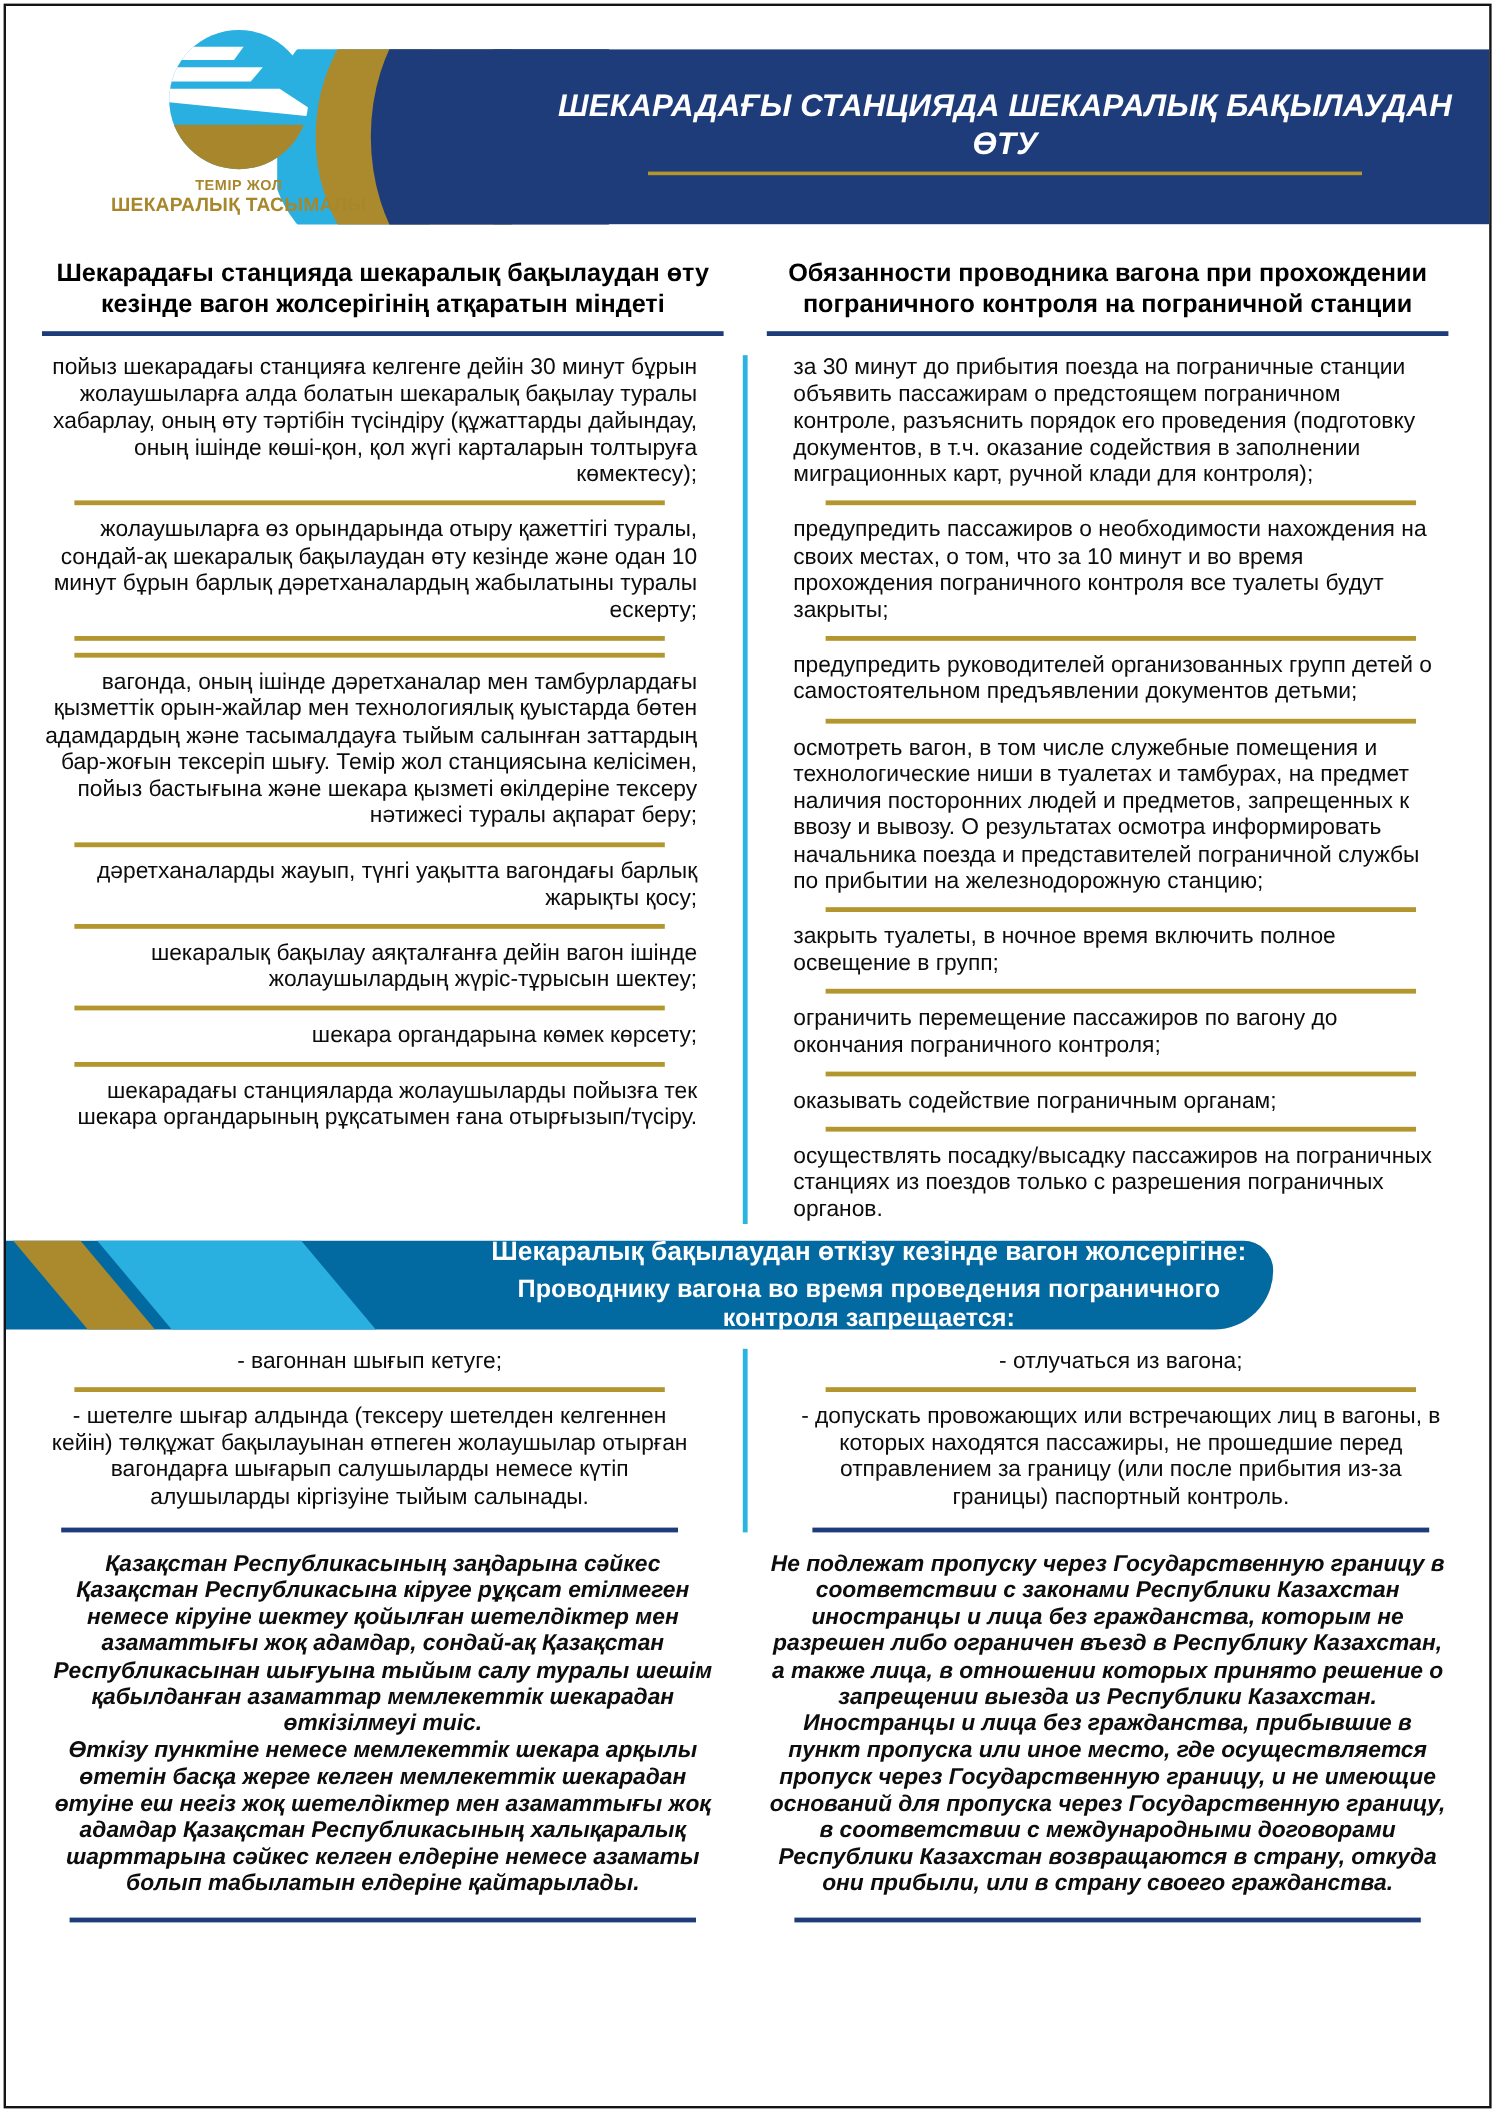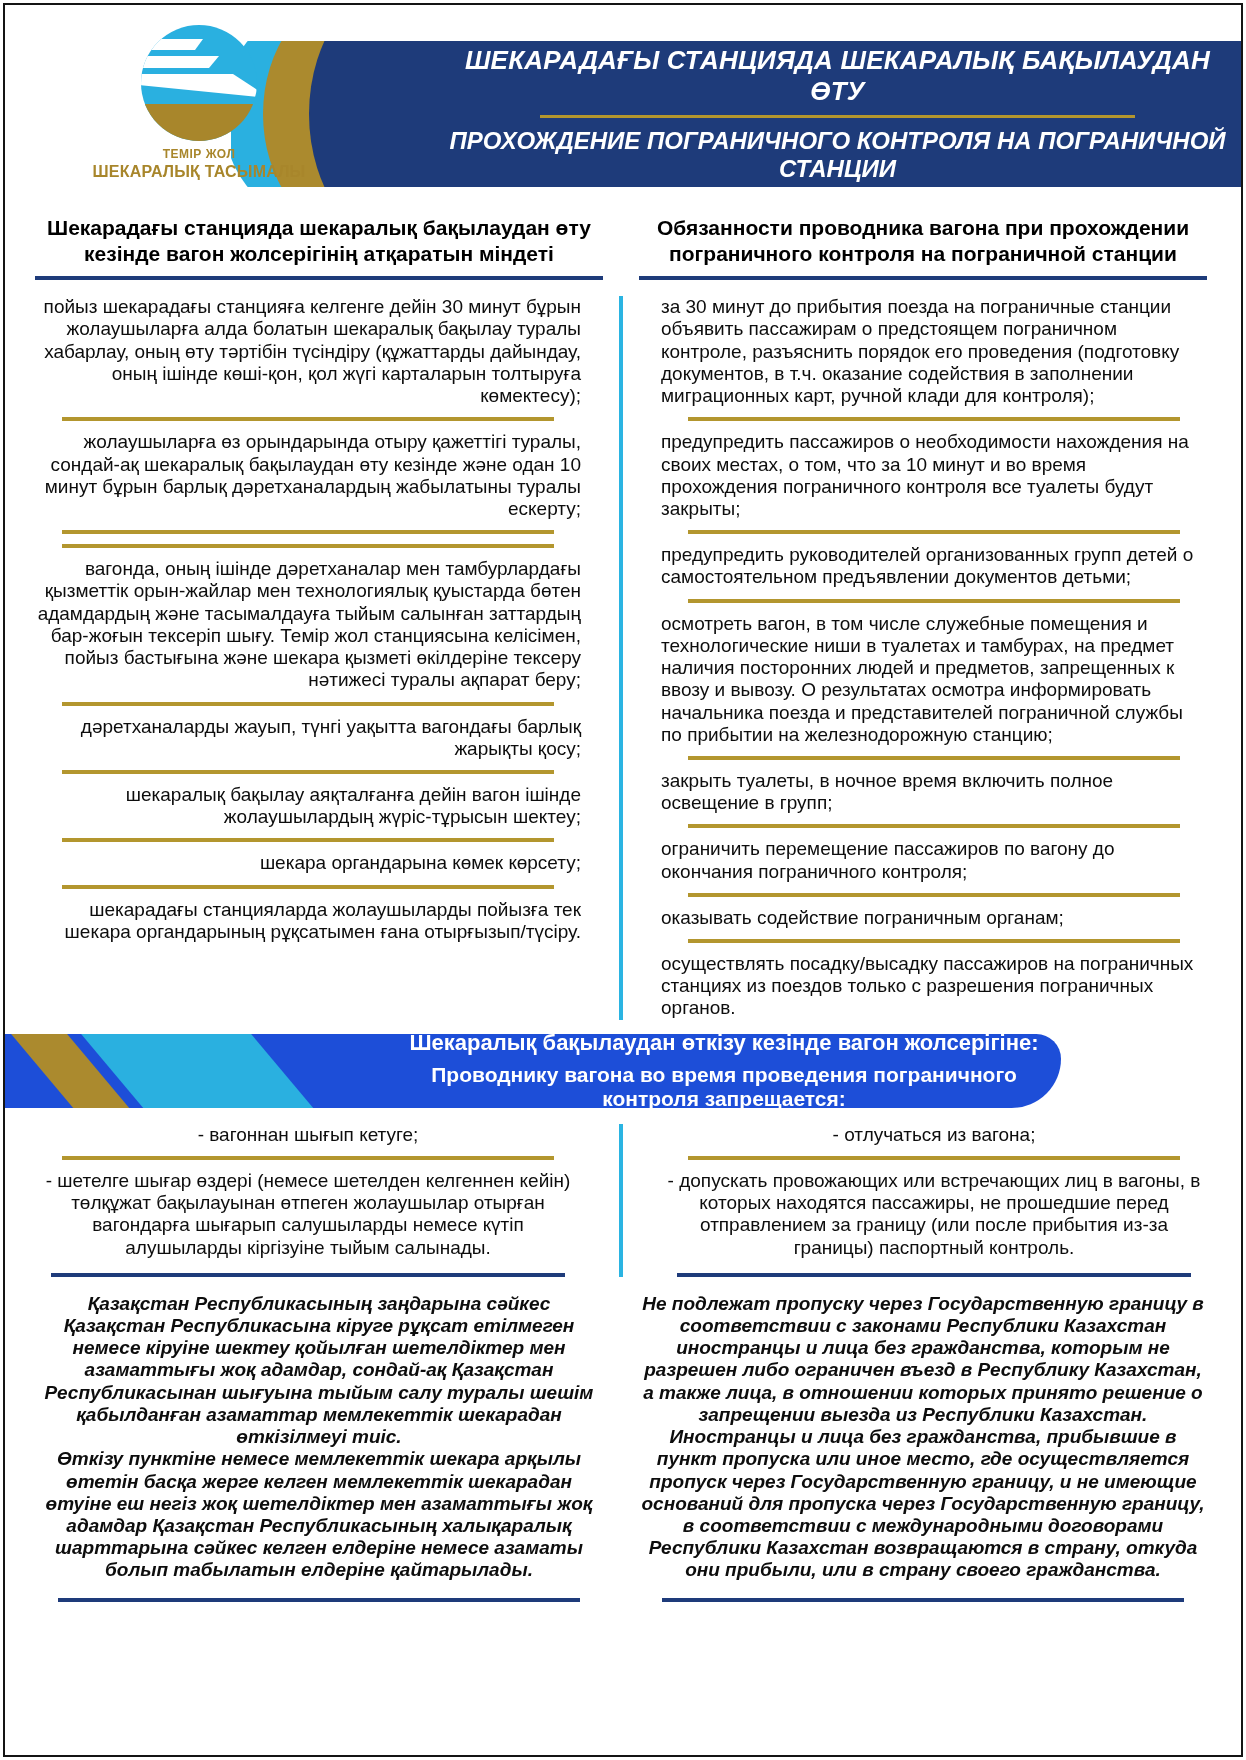--- a/index.html
+++ b/index.html
@@ -40,21 +40,21 @@
   .head-rule { height:4px; background:#1e3b7a; margin-top:10px; }
   
   .cols-items { margin-top:16px; }
   .item { font-size:19px; font-weight:normal; color:#0d0d0d; line-height:1.17; }
   .col-kz .item { text-align:right; }
   .col-ru .item { text-align:left; }
   .cols-items.lower .item { text-align:center; }
   .gold-sep { height:4px; background:#b3962e; width:90%; margin:10px auto; }
   .navy-rule { height:4px; background:#1e3b7a; width:94%; margin:14px auto 0; }
   
-  .banner2 { position:relative; margin-top:14px; width:1056px; height:74px; background:#1d4ed8;
+  .banner2 { position:relative; margin-top:14px; width:1056px; height:74px; background:#0369a1;
     border-radius:0 50px 100px 0; overflow:hidden; }
   .banner2 .s1,.banner2 .s2 { position:absolute; top:-12px; height:100px; }
   .banner2 .s1 { left:38px; width:56px; background:#ab8a2e; transform:skewX(40deg); }
   .banner2 .s2 { left:108px; width:170px; background:#2ab0e0; transform:skewX(40deg); }
   .banner2-text { position:absolute; left:400px; right:18px; top:0; bottom:0;
     display:flex; flex-direction:column; justify-content:center; text-align:center;
     color:#fff; font-weight:bold; }
   .banner2-text .t1 { font-size:22px; }
   .banner2-rule { width:500px; height:3px; background:#b3962e; margin:3px auto 4px; }
   .banner2-text .t2 { font-size:21px; }
@@ -92,21 +92,20 @@
       </div>
     </div>
     <div class="banner1">
       <div class="c1"></div>
       <div class="c2"></div>
       <div class="c3a"></div>
       <div class="c3b"></div>
       <div class="banner1-text">
         <div class="t1">ШЕКАРАДАҒЫ СТАНЦИЯДА ШЕКАРАЛЫҚ БАҚЫЛАУДАН ӨТУ</div>
         <div class="banner1-rule"></div>
-        <div class="t2">ПРОХОЖДЕНИЕ ПОГРАНИЧНОГО КОНТРОЛЯ НА ПОГРАНИЧНОЙ СТАНЦИИ</div>
       </div>
     </div>
   </div>
 
   <div class="cols cols-head">
     <div>
       <div class="sec-head">Шекарадағы станцияда шекаралық бақылаудан өту кезінде вагон жолсерігінің атқаратын міндеті</div>
       <div class="head-rule"></div>
     </div>
     <div class="mid"></div>
@@ -160,21 +159,21 @@
       <div class="t1">Шекаралық бақылаудан өткізу кезінде вагон жолсерігіне:</div>
       <div class="banner2-rule"></div>
       <div class="t2">Проводнику вагона во время проведения пограничного контроля запрещается:</div>
     </div>
   </div>
 
   <div class="cols cols-items lower with-divider">
     <div class="col-kz">
       <div class="item">- вагоннан шығып кетуге;</div>
       <div class="gold-sep"></div>
-      <div class="item">- шетелге шығар өздері (немесе шетелден келгеннен кейін) төлқұжат бақылауынан өтпеген жолаушылар отырған вагондарға шығарып салушыларды немесе күтіп алушыларды кіргізуіне тыйым салынады.</div>
+      <div class="item">- шетелге шығар алдында (тексеру шетелден келгеннен кейін) төлқұжат бақылауынан өтпеген жолаушылар отырған вагондарға шығарып салушыларды немесе күтіп алушыларды кіргізуіне тыйым салынады.</div>
       <div class="navy-rule"></div>
     </div>
     <div class="mid"></div>
     <div class="col-ru">
       <div class="item">- отлучаться из вагона;</div>
       <div class="gold-sep"></div>
       <div class="item">- допускать провожающих или встречающих лиц в вагоны, в которых находятся пассажиры, не прошедшие перед отправлением за границу (или после прибытия из-за границы) паспортный контроль.</div>
       <div class="navy-rule"></div>
     </div>
   </div>

